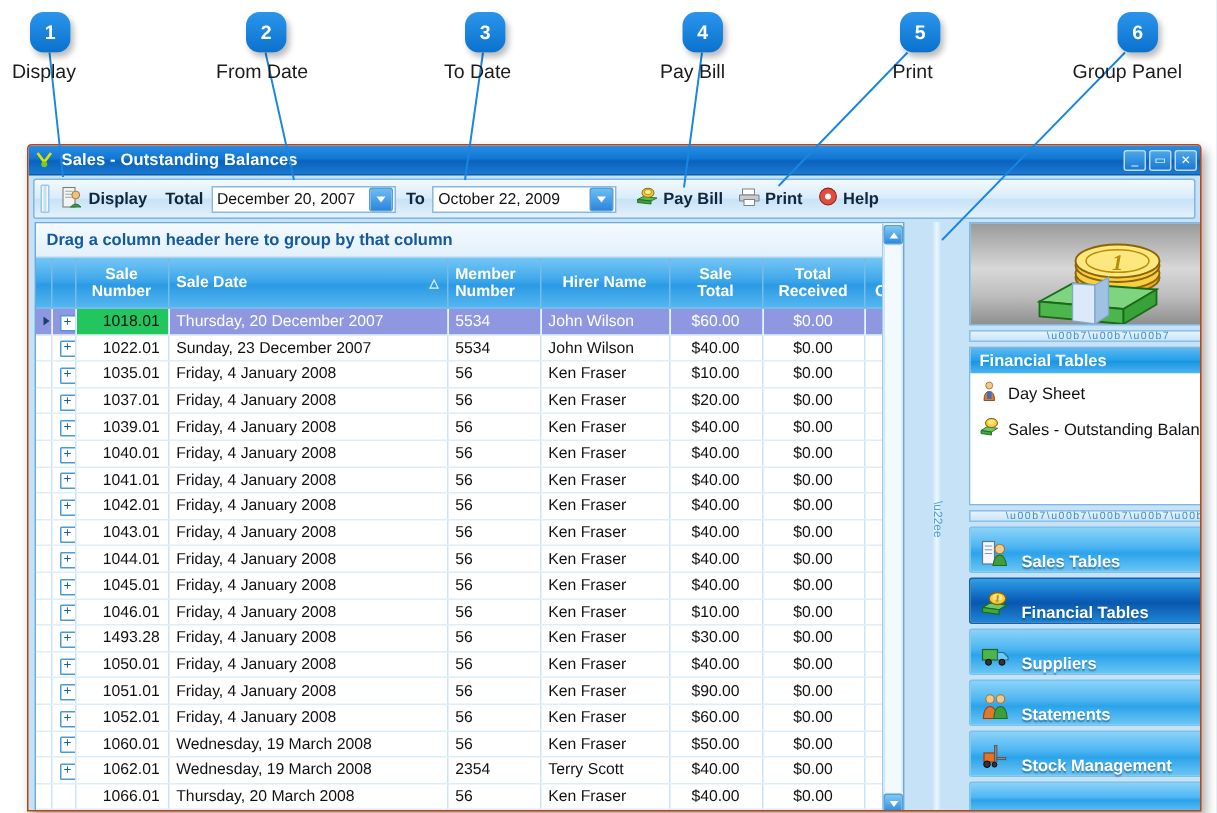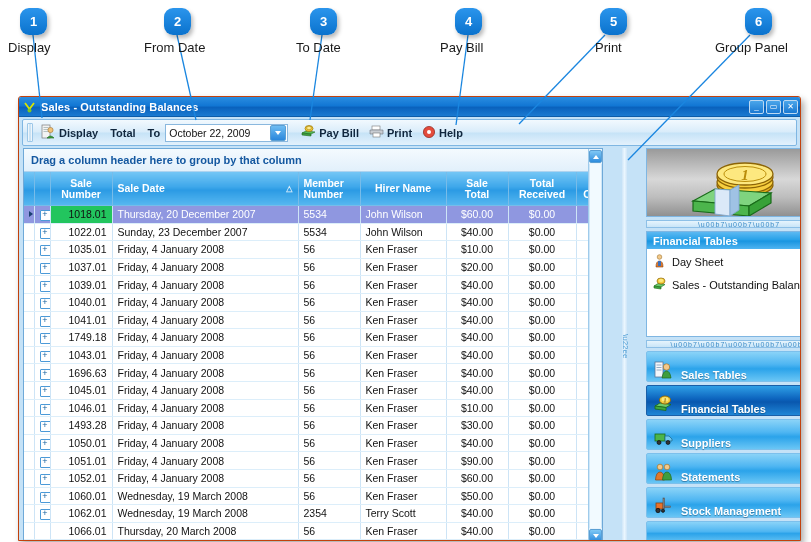--- a/index.html
+++ b/index.html
@@ -245,20 +245,26 @@
           <line x1="2.5" y1="5.5" x2="7.5" y2="5.5" stroke="#9aa" stroke-width=".7"></line>
           <line x1="2.5" y1="7.5" x2="7.5" y2="7.5" stroke="#9aa" stroke-width=".7"></line>
           <circle cx="9.5" cy="6" r="2.6" fill="#f0c27a" stroke="#a07030" stroke-width=".6"></circle>
           <path d="M6 14 q3.5 -4 7 0 z" fill="#3e9e3e" stroke="#1f6b1f" stroke-width=".6"></path>
         </svg>
       </span>
       <span class="tb-lbl">Display</span>
     </span>
 
     <span class="tb-plain">Total</span>
+    <span class="datebox">
+      <span>December 20, 2007</span>
+      <span class="ddbtn">
+          <i></i>
+        </span>
+    </span>
 
     <span class="tb-plain">To</span>
     <span class="datebox">
       <span>October 22, 2009</span>
       <span class="ddbtn">
           <i></i>
         </span>
     </span>
 
     <span class="tb-item" style="margin-left:8px">
@@ -405,21 +411,21 @@
                 <td class="">Friday, 4 January 2008</td>
                 <td class="">56</td>
                 <td class="">Ken Fraser</td>
                 <td class="money">$40.00</td>
                 <td class="money">$0.00</td>
                 <td class="money">$40.00</td>
               </tr>
               <tr>
                 <td class="ind"></td>
                 <td class="exp"><span class="plusbox">+</span></td>
-                <td class="num snum">1749.18</td>
+                <td class="num snum">1042.01</td>
                 <td class="">Friday, 4 January 2008</td>
                 <td class="">56</td>
                 <td class="">Ken Fraser</td>
                 <td class="money">$40.00</td>
                 <td class="money">$0.00</td>
                 <td class="money">$40.00</td>
               </tr>
               <tr>
                 <td class="ind"></td>
                 <td class="exp"><span class="plusbox">+</span></td>
@@ -427,21 +433,21 @@
                 <td class="">Friday, 4 January 2008</td>
                 <td class="">56</td>
                 <td class="">Ken Fraser</td>
                 <td class="money">$40.00</td>
                 <td class="money">$0.00</td>
                 <td class="money">$40.00</td>
               </tr>
               <tr>
                 <td class="ind"></td>
                 <td class="exp"><span class="plusbox">+</span></td>
-                <td class="num snum">1696.63</td>
+                <td class="num snum">1044.01</td>
                 <td class="">Friday, 4 January 2008</td>
                 <td class="">56</td>
                 <td class="">Ken Fraser</td>
                 <td class="money">$40.00</td>
                 <td class="money">$0.00</td>
                 <td class="money">$40.00</td>
               </tr>
               <tr>
                 <td class="ind"></td>
                 <td class="exp"><span class="plusbox">+</span></td>

